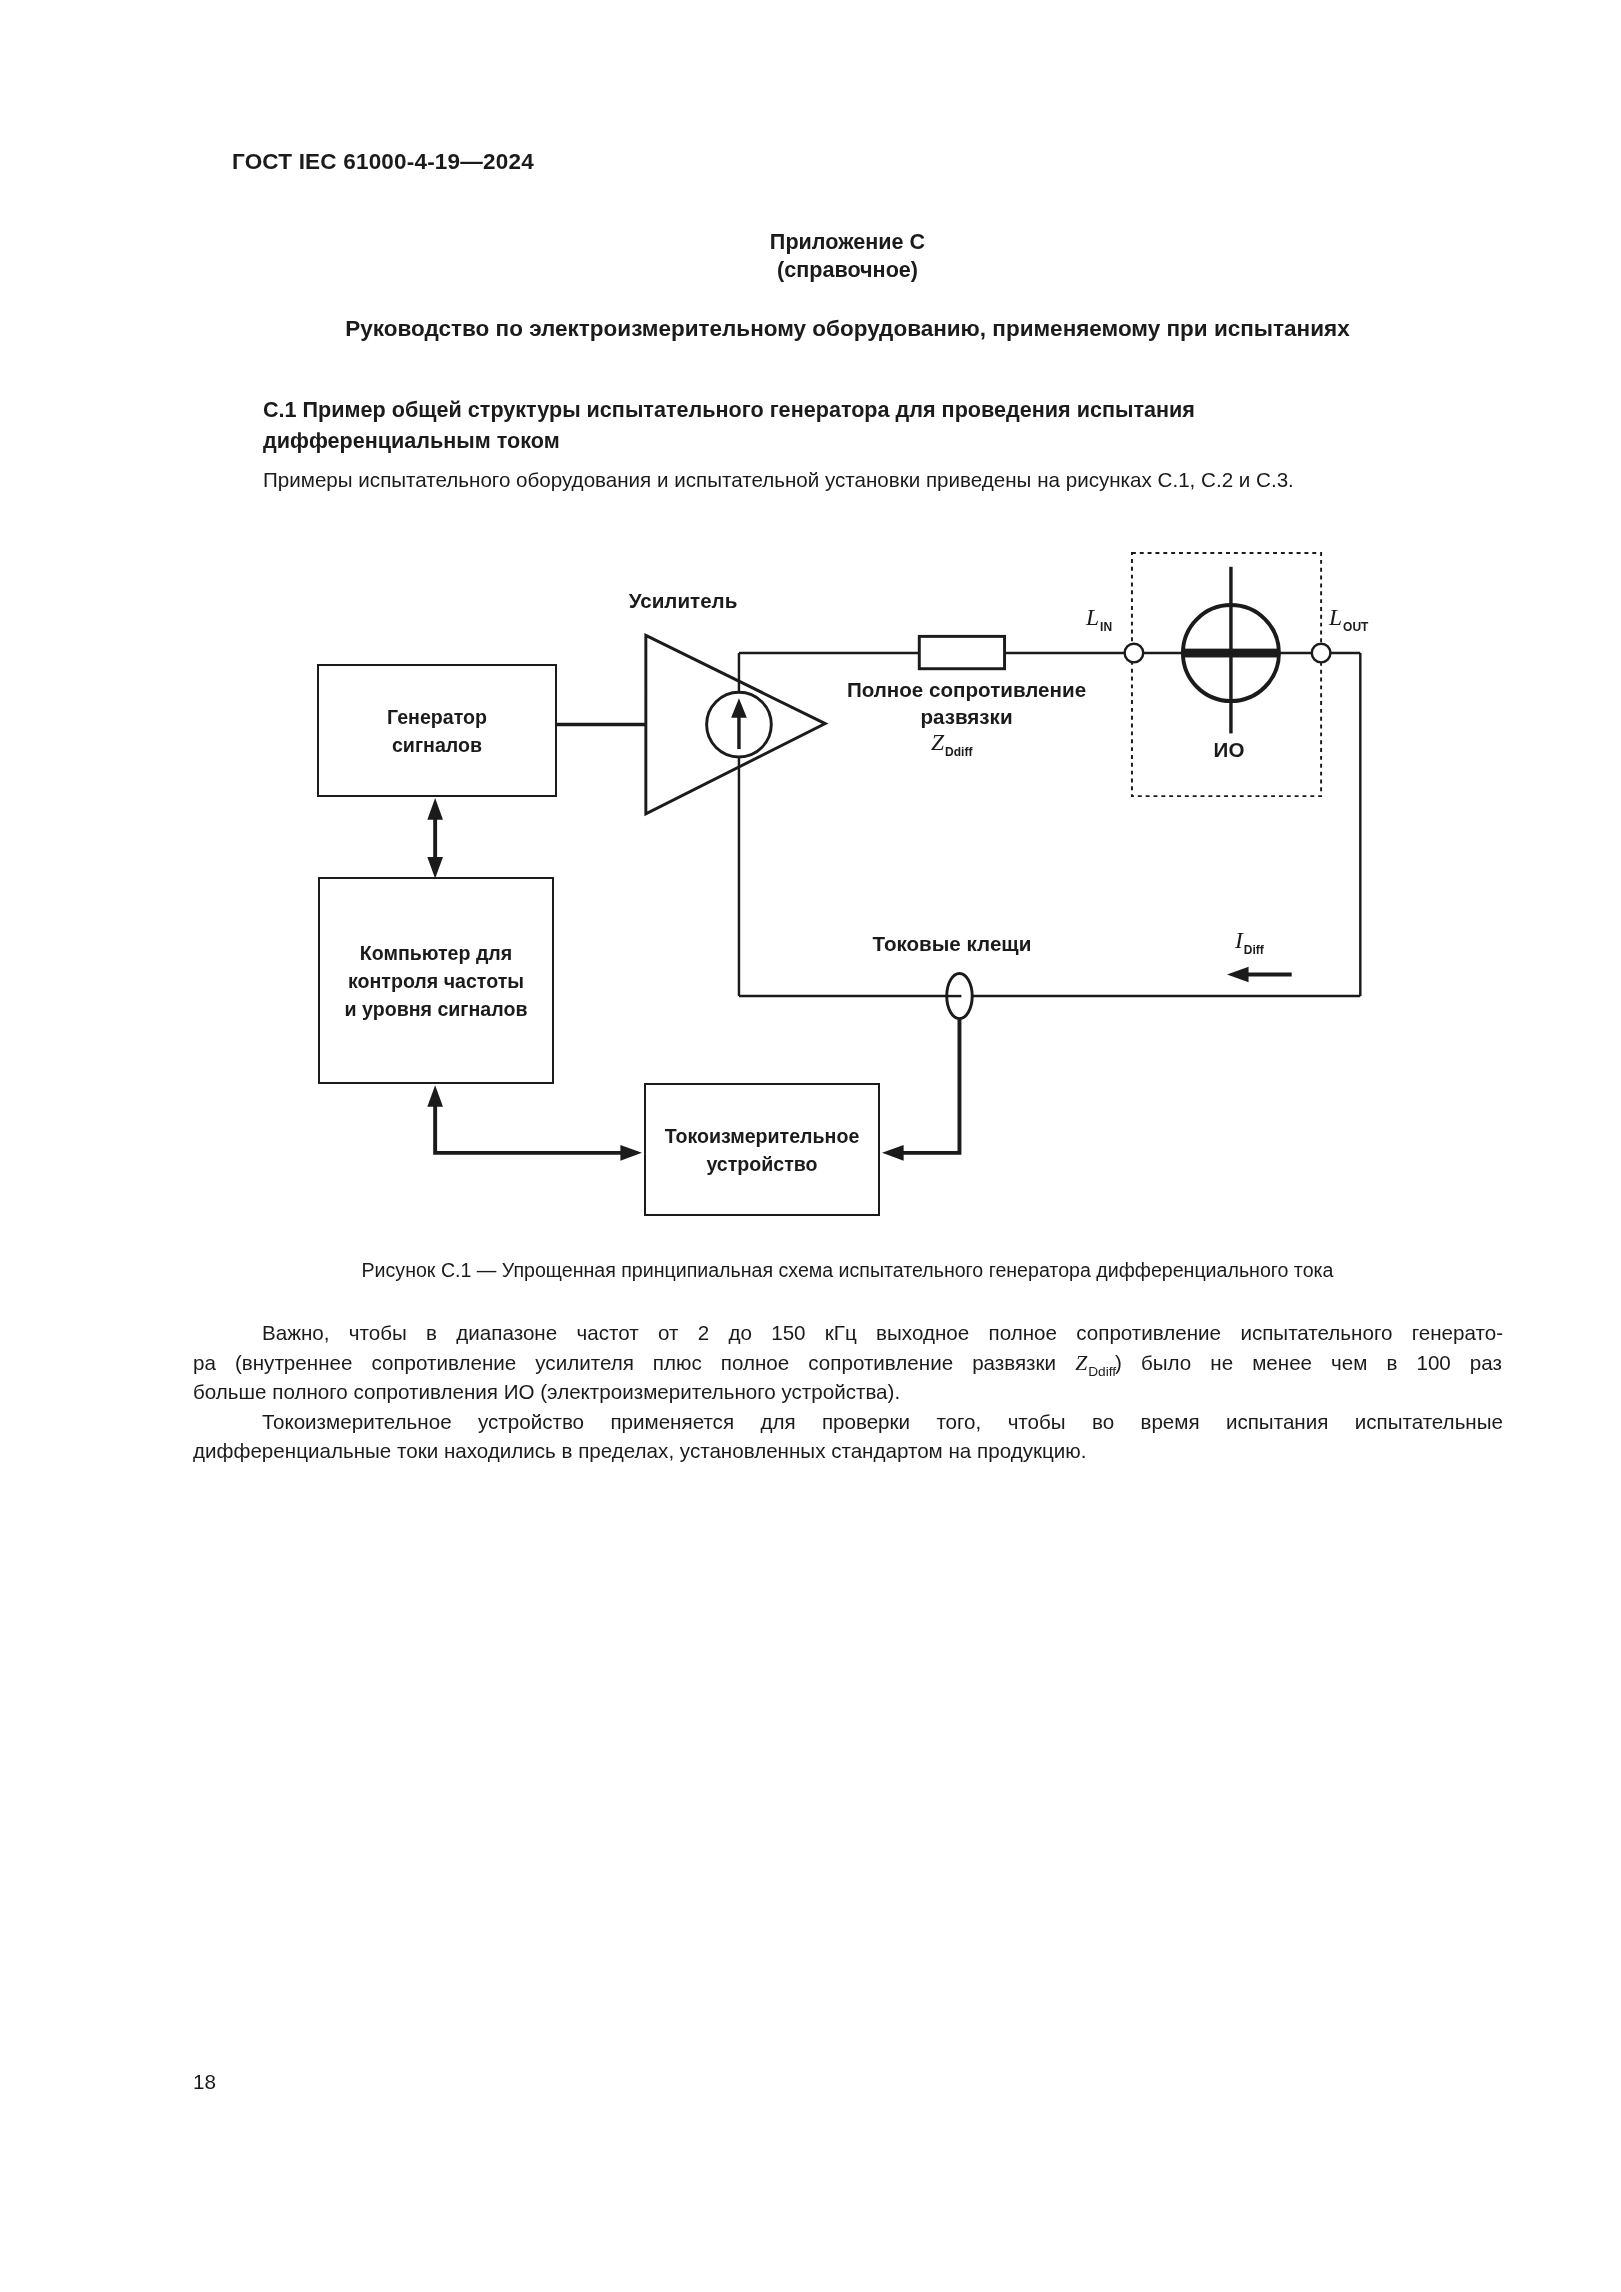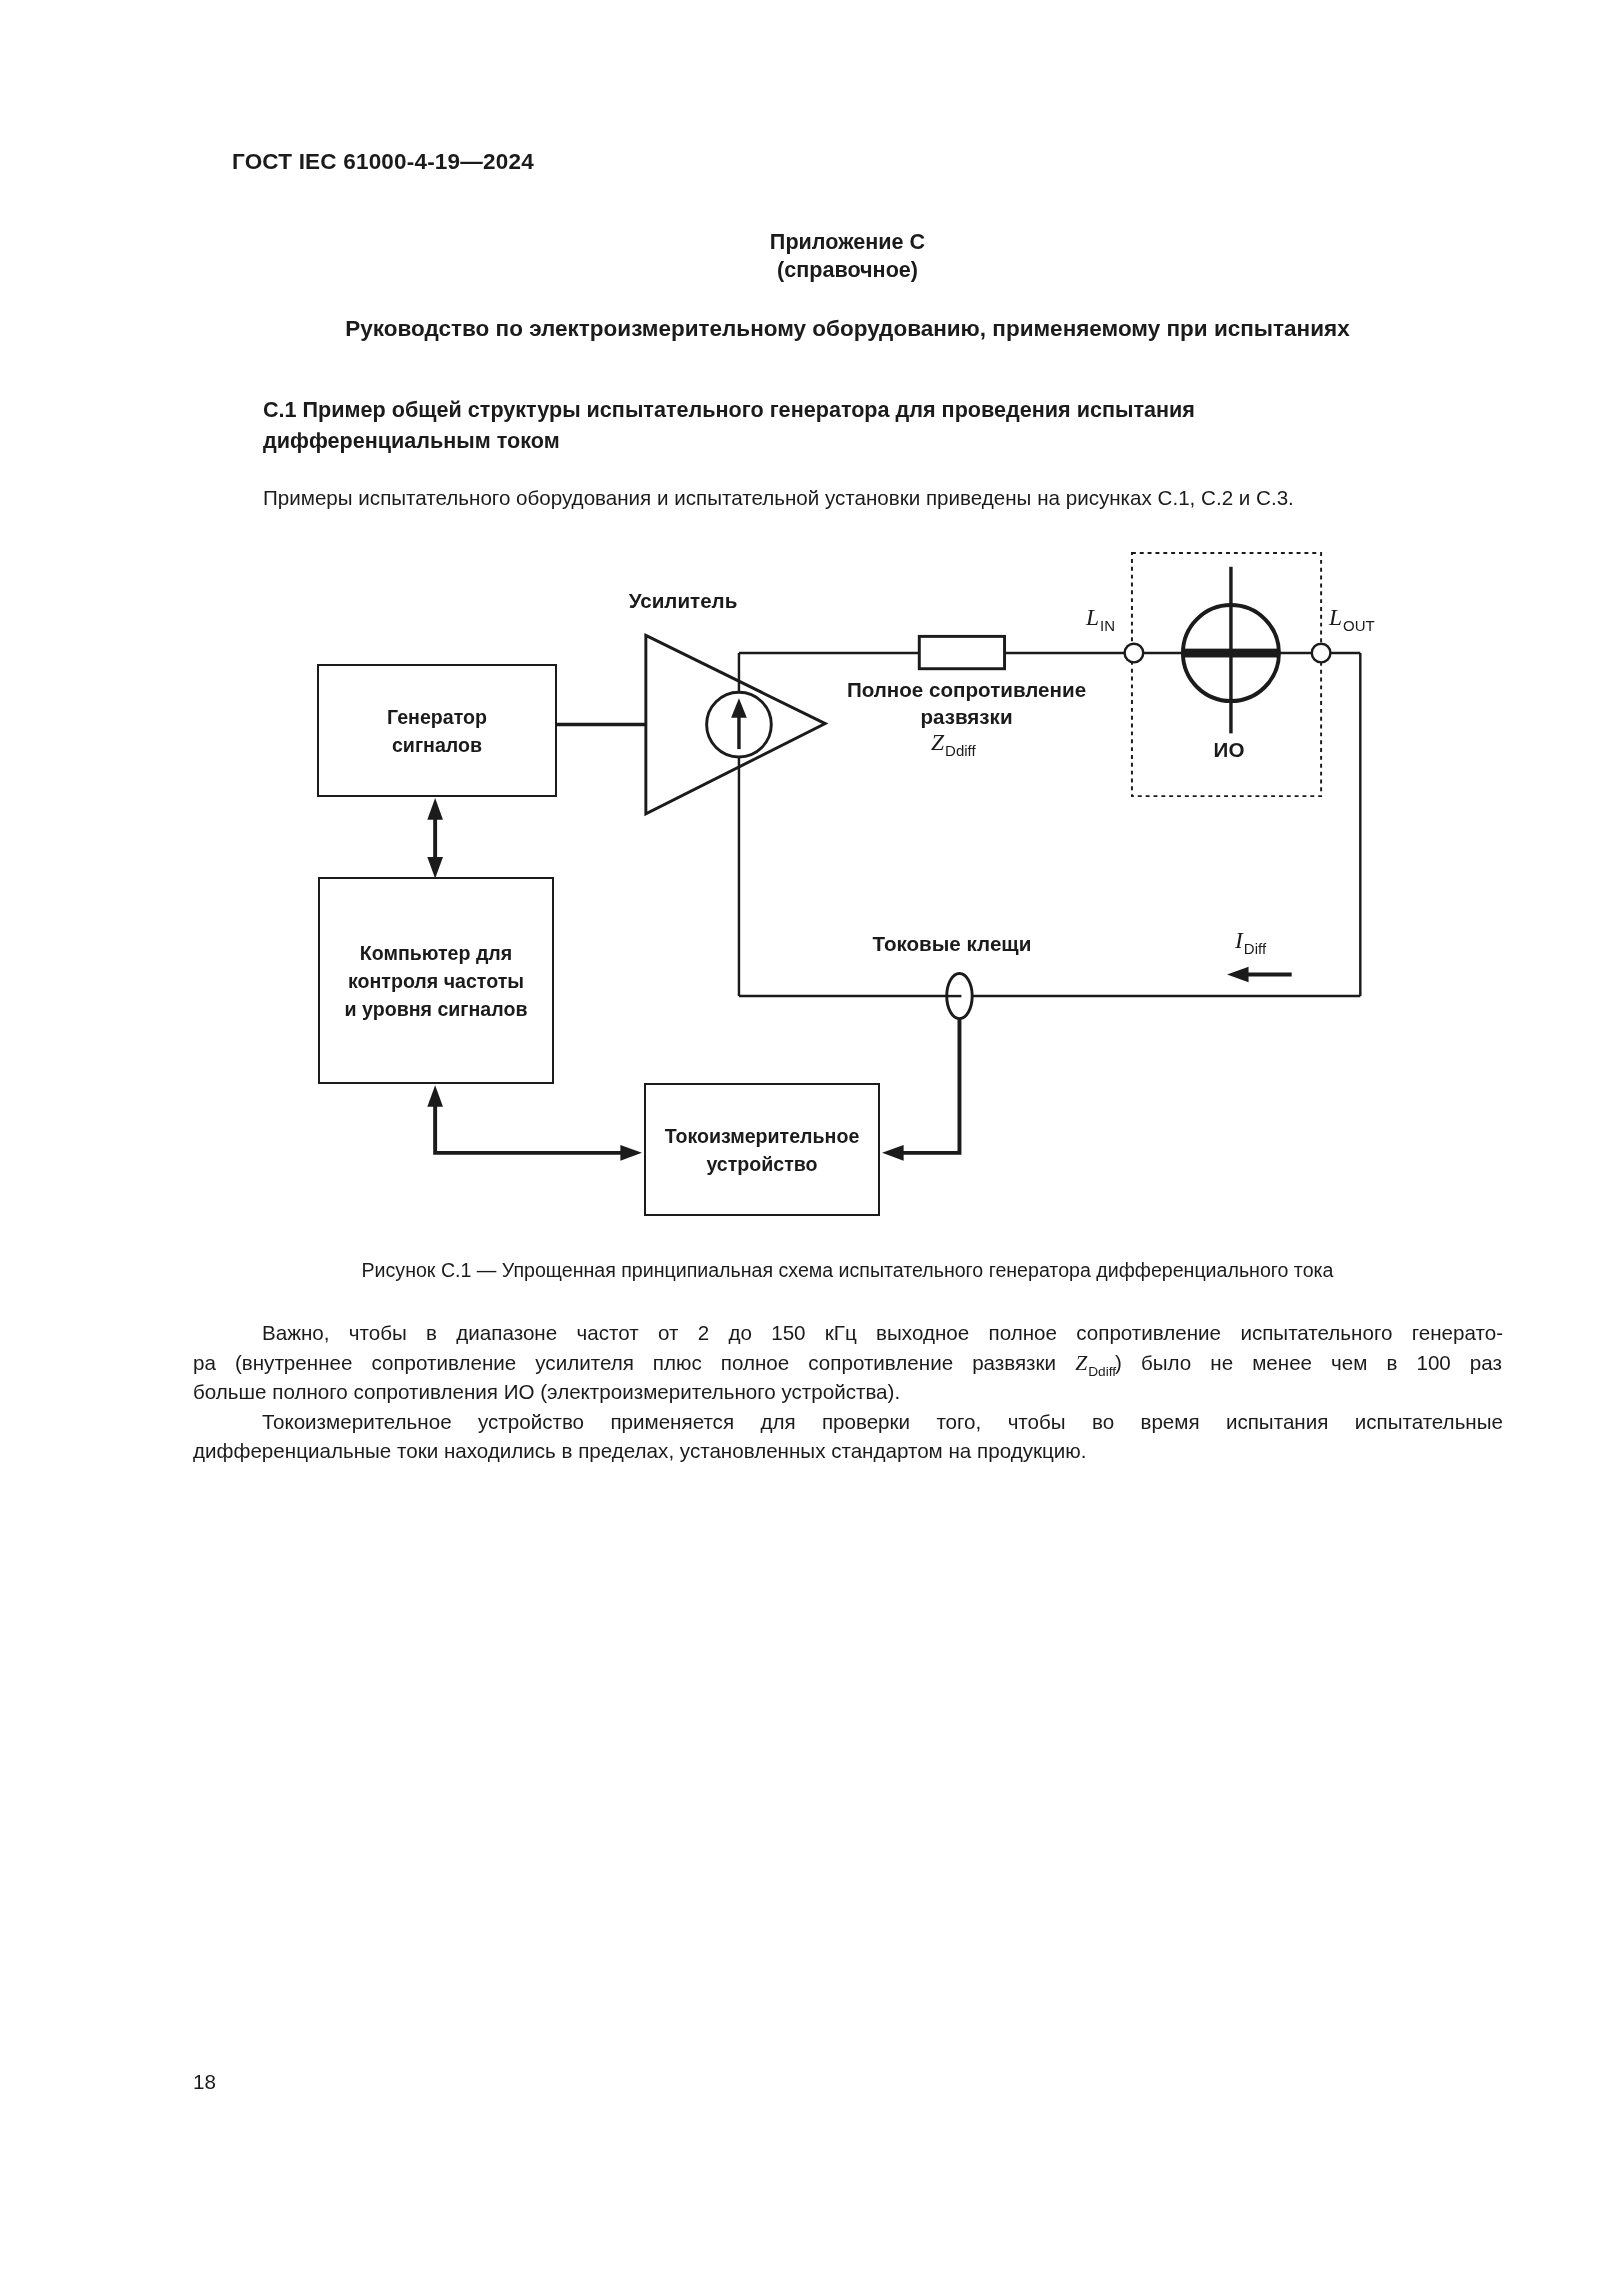--- a/index.html
+++ b/index.html
@@ -21,21 +21,21 @@
   .body-line{font-size:20.6px;line-height:29px;white-space:nowrap;}
   .jline{white-space:normal;text-align:justify;text-align-last:justify;}
   .caption{font-size:19.6px;line-height:25.5px;}
   .dlabel{font-size:20.6px;font-weight:bold;line-height:26.5px;}
   .box{
     border:2.9px solid #1b1b1b;background:#ffffff;box-sizing:border-box;
     display:flex;flex-direction:column;align-items:center;justify-content:center;
     font-size:19.6px;font-weight:bold;line-height:28px;text-align:right;
   }
   .sym{font-family:"Liberation Serif",serif;font-style:italic;font-size:23.5px;font-weight:normal;}
-  .sub{font-family:"Liberation Sans",sans-serif;font-style:normal;font-weight:normal;font-size:15px;position:relative;top:5.9px;left:1px;}
+  .sub{font-family:"Liberation Sans",sans-serif;font-style:normal;font-weight:bold;font-size:12px;position:relative;top:5.9px;left:1px;}
   .pgnum{font-size:20.6px;}
   svg{position:absolute;left:0;top:0;}
 </style>
 </head>
 <body>
 
 <svg width="1621" height="2293" viewBox="0 0 1654 2339">
   <g stroke="#1b1b1b" fill="none">
 
     <line x1="568" y1="739" x2="659" y2="739" stroke-width="3.5"></line>
@@ -84,21 +84,21 @@
 <div class="abs hdr" style="left:193px;top:149px;">ГОСТ IEC 61000-4-19—2024</div>
 
 <div class="abs col center apx" style="top:228px;">Приложение С</div>
 <div class="abs col center apx" style="top:256px;">(справочное)</div>
 <div class="abs col center doctitle" style="top:316px;">Руководство по электроизмерительному оборудованию, применяемому при испытаниях</div>
 
 <div class="abs sect" style="left:263px;top:394px;width:1245px;">
   <div>С.1 Пример общей структуры испытательного генератора для проведения испытания</div>
   <div>дифференциальным током</div>
 </div>
-<div class="abs body-line" style="left:263px;top:465px;margin-top:18px;">Примеры испытательного оборудования и испытательной установки приведены на рисунках С.1, С.2 и С.3.</div>
+<div class="abs body-line" style="left:263px;top:465px;">Примеры испытательного оборудования и испытательной установки приведены на рисунках С.1, С.2 и С.3.</div>
 
 <div class="abs dlabel center" style="left:624px;top:588px;width:118px;">Усилитель</div>
 
 <div class="abs box" style="left:317px;top:664px;width:240px;height:133px;">
   <div>Генератор</div>
   <div>сигналов</div>
 </div>
 
 <div class="abs box" style="left:318px;top:877px;width:236px;height:207px;">
   <div>Компьютер для</div>

